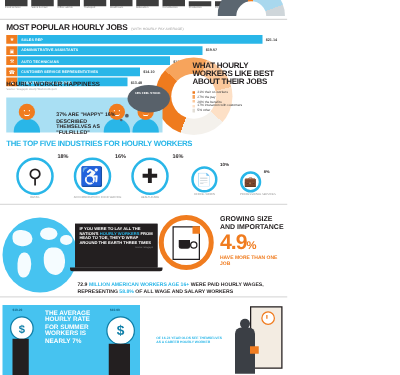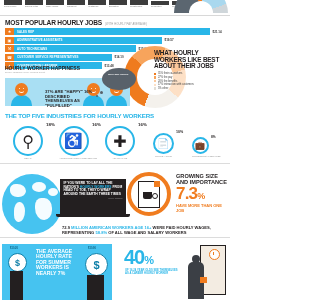--- a/index.html
+++ b/index.html
@@ -365,21 +365,21 @@
       <div class="doc">
         <div class="fold"></div>
         <div class="cup"></div>
         <div class="handle"></div>
       </div>
     </div>
 
     <div class="s4txt">
       <div class="h">GROWING SIZE AND IMPORTANCE</div>
       <div class="bignum">
-        <span>7.3</span><small>%</small>
+        <span>4.9</span><small>%</small>
       </div>
       <div class="sub">HAVE MORE THAN ONE JOB</div>
     </div>
 
     <div class="s4foot">
       <span>72.9</span>
       <em>MILLION AMERICAN WORKERS AGE 16+</em>
       <span>WERE PAID HOURLY WAGES, REPRESENTING</span>
       <em>58.8%</em>
       <span>OF ALL WAGE AND SALARY WORKERS</span>
@@ -398,23 +398,20 @@
       <div class="s5txt">THE AVERAGE HOURLY RATE FOR SUMMER WORKERS IS NEARLY 7%</div>
 
       <div class="coinlbl" style="left:86px;top:3px;">$10.90</div>
       <div class="coin" style="left:83px;top:9px;width:21px;height:21px;font-size:11px;">
         <span>$</span>
       </div>
       <div class="stack" style="left:85px;top:31px;width:17px;height:25px;"></div>
     </div>
 
     <div class="s5right">
-      <div class="pct40">
-        <span>40</span><small>%</small>
-      </div>
       <div class="pct40sub">OF 16-24 YEAR OLDS SEE THEMSELVES AS A CAREER HOURLY WORKER</div>
 
       <div class="doorwrap">
         <div class="door"></div>
         <div class="clock">
             <i></i>
           </div>
         <div class="person">
           <div class="phead"></div>
           <div class="pbody"></div>

